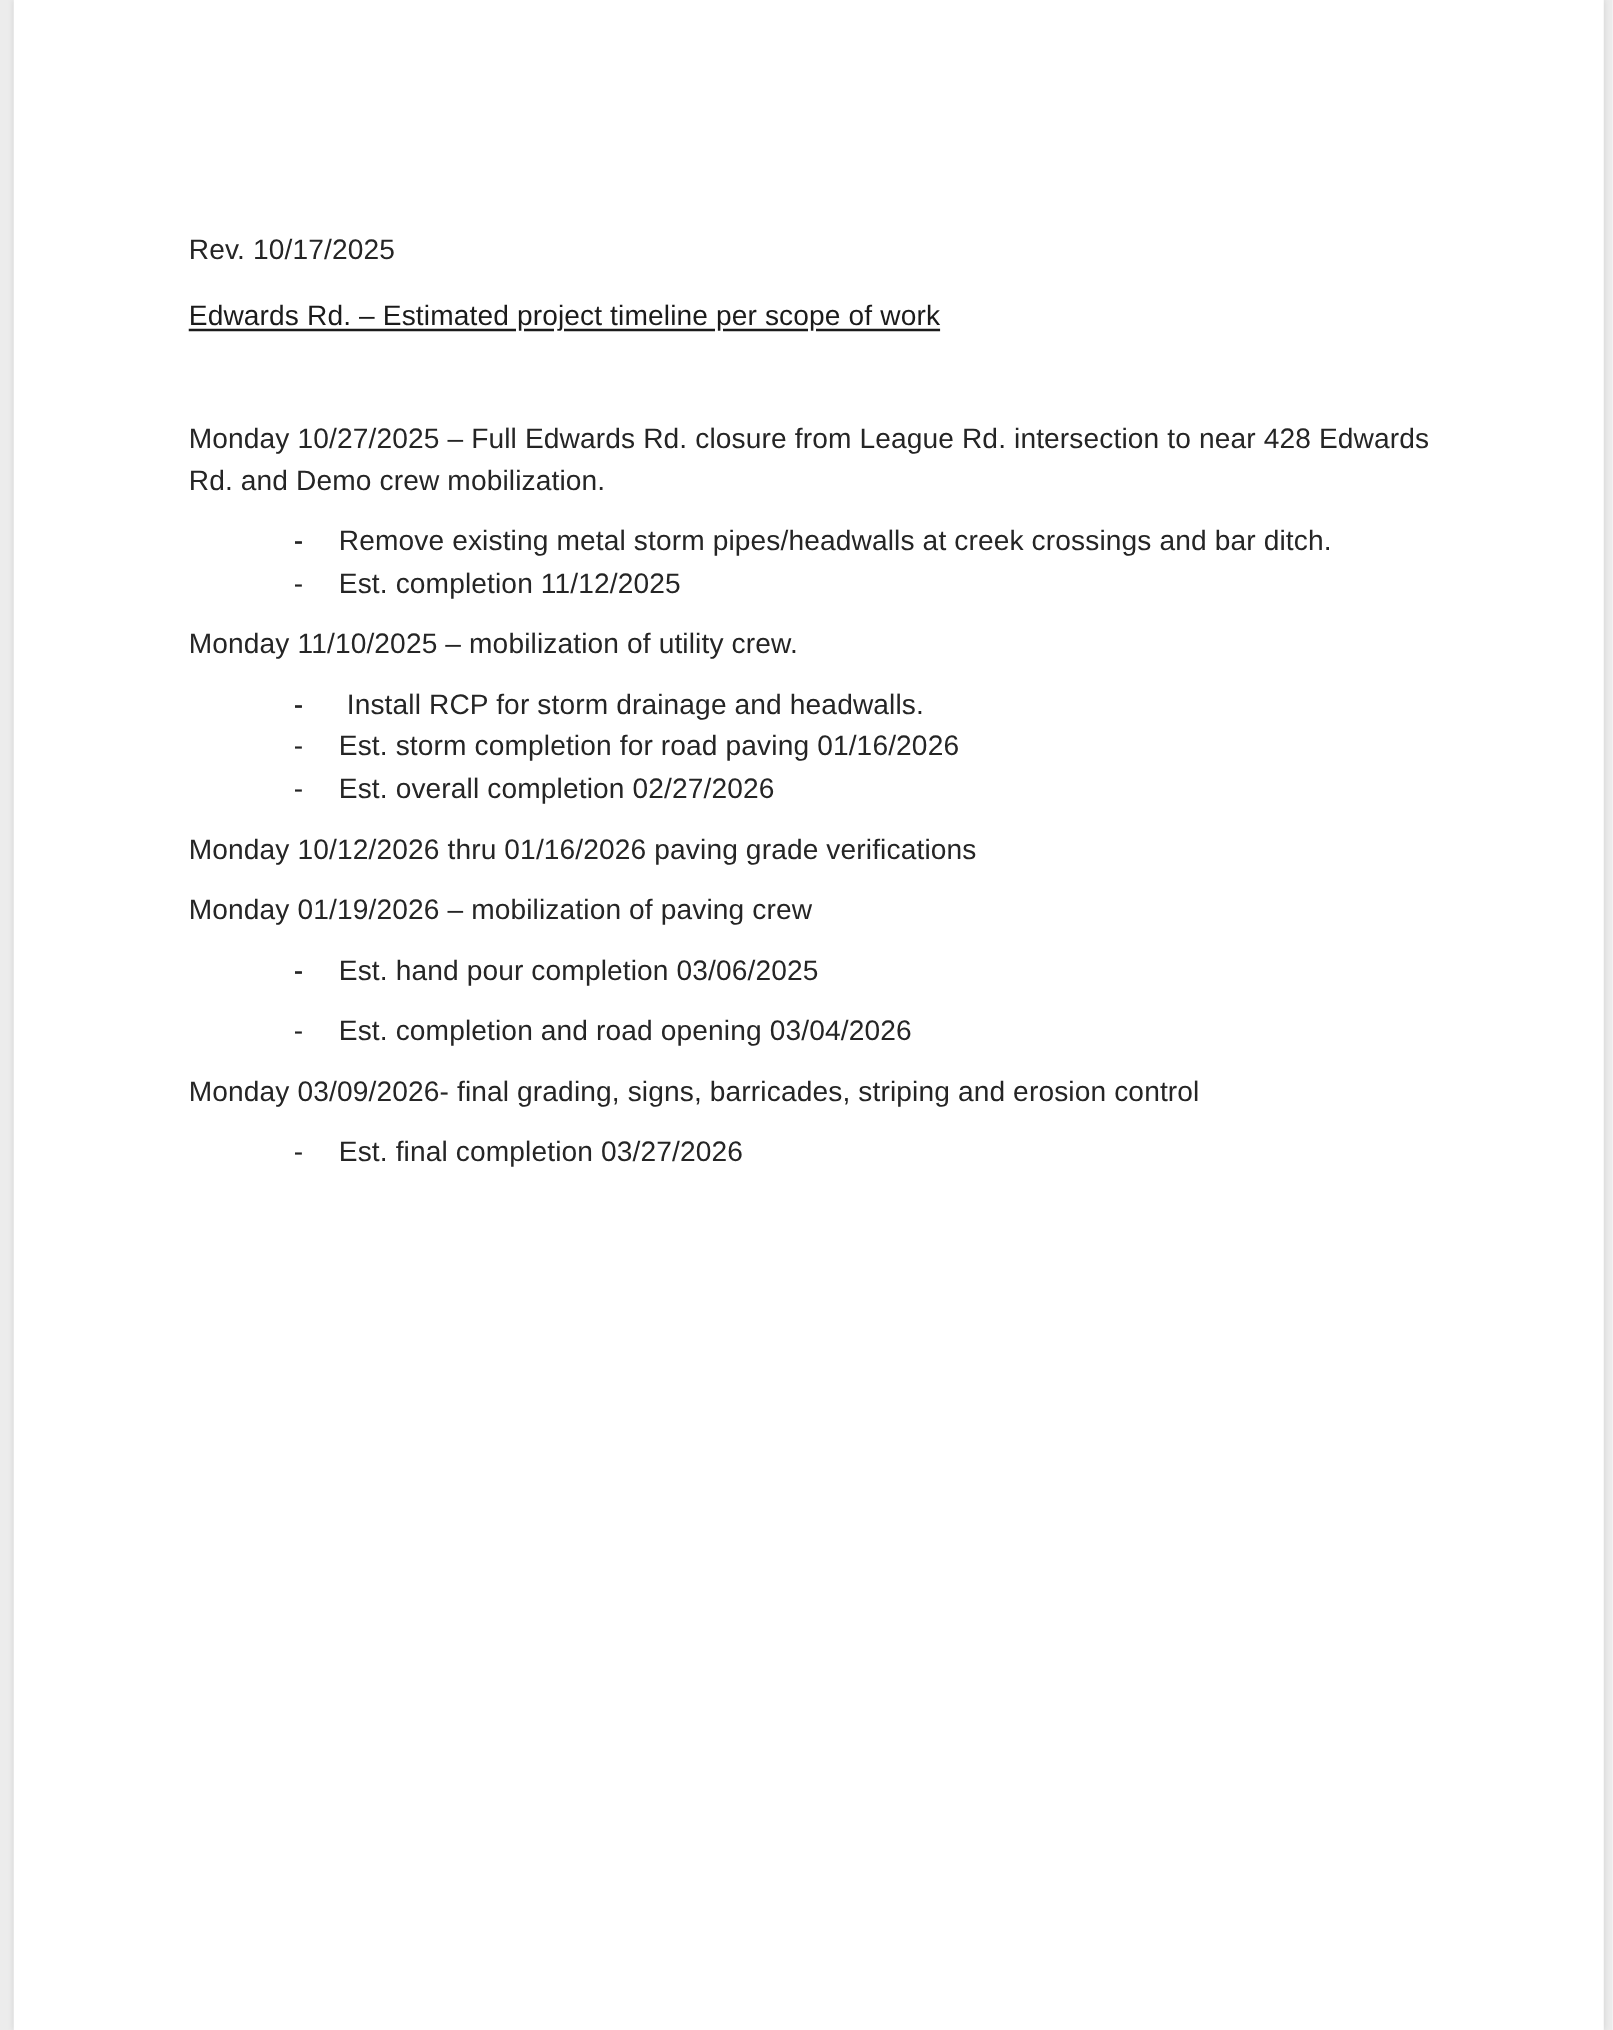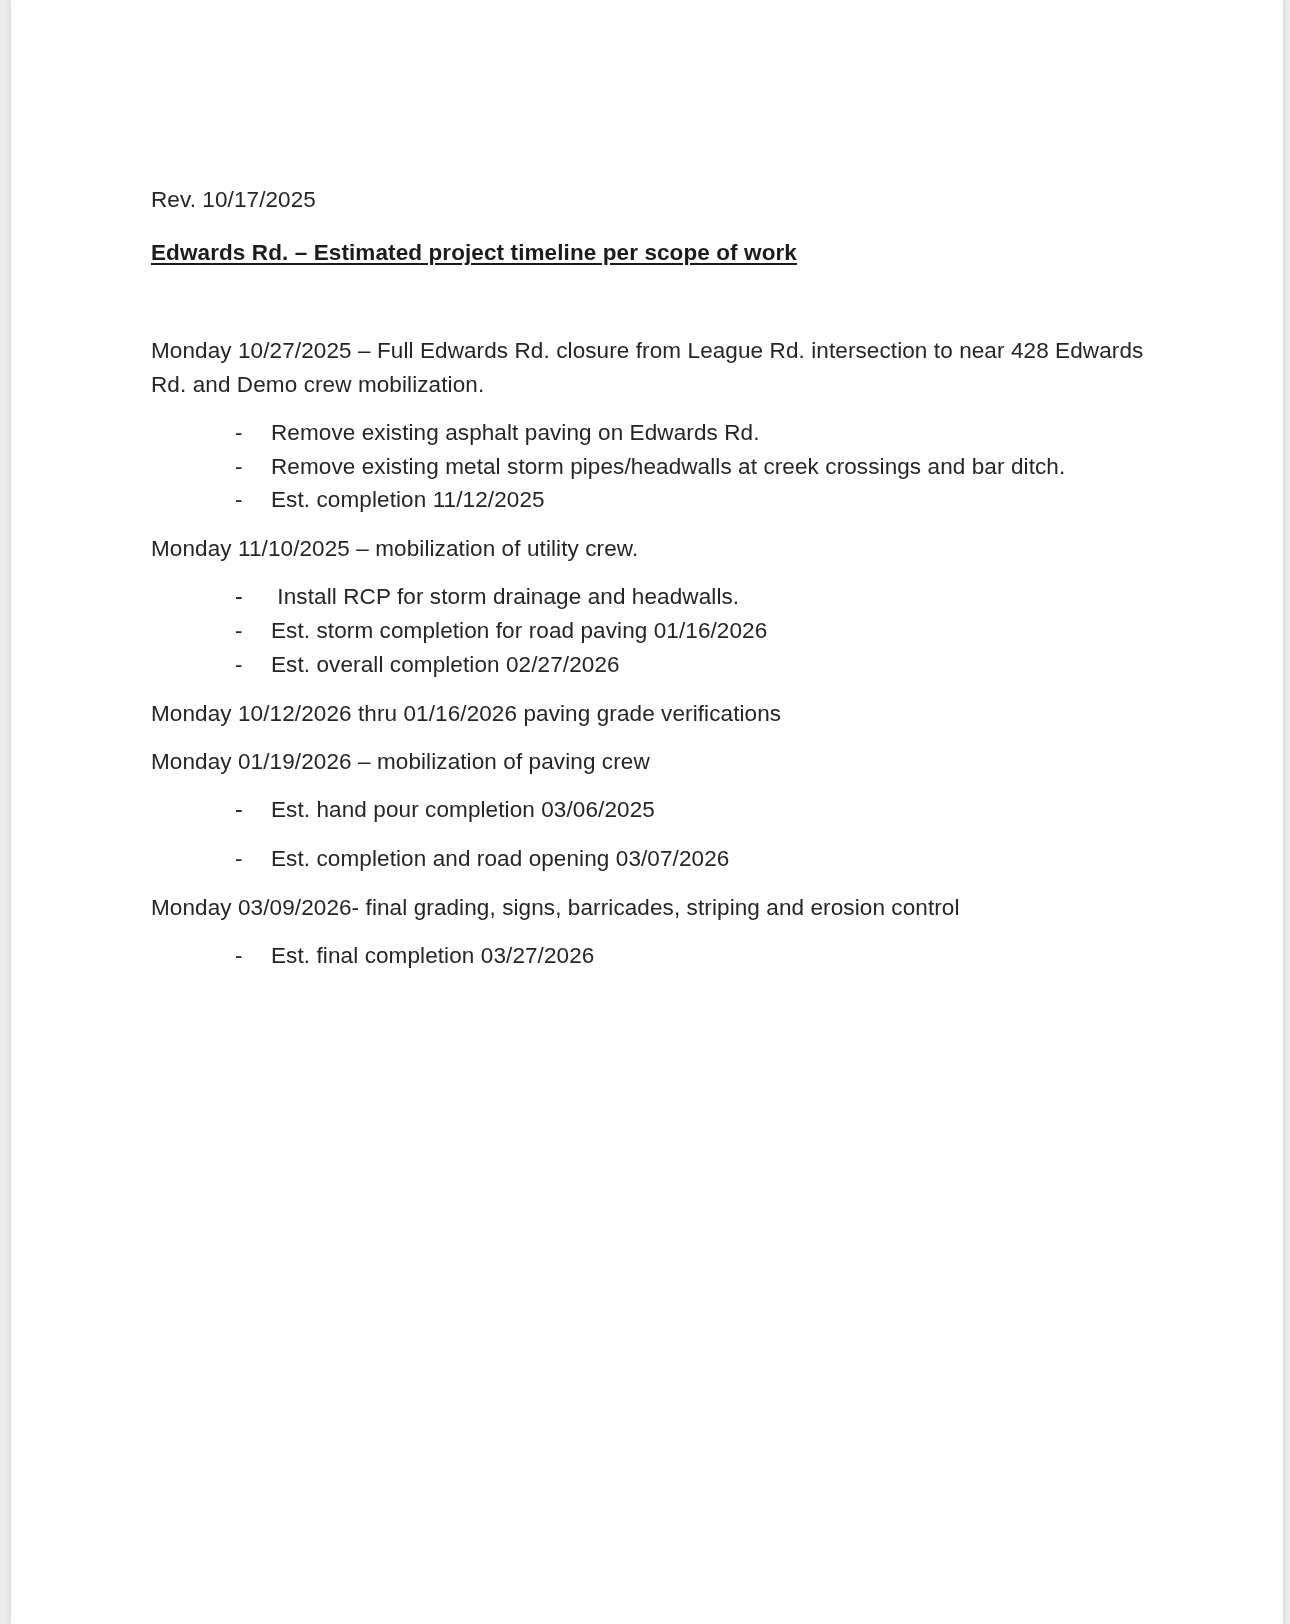--- a/index.html
+++ b/index.html
@@ -42,21 +42,21 @@
     letter-spacing: 0.1px;
     margin: 0 0 15px 0;
     white-space: pre-wrap;
   }
   .rev-line {
     margin-bottom: 24px;
   }
   .doc-title {
     color: #1b1b1b;
     font-size: 22.5px;
-    font-weight: bold;
+    font-weight: normal;
     text-decoration: underline;
     text-underline-offset: 3px;
     letter-spacing: 0.1px;
     margin: 0 0 68px 0;
   }
   .bullet-list {
     list-style: none;
     margin: 0 0 15px 0;
     padding: 0;
   }
@@ -85,21 +85,21 @@
     <div class="doc-body">
 
       <p class="para rev-line">Rev. 10/17/2025</p>
 
       <p class="doc-title">Edwards Rd. – Estimated project timeline per scope of work</p>
 
       <div id="blocks-container">
           <div class="timeline-block">
             <p class="para">Monday 10/27/2025 – Full Edwards Rd. closure from League Rd. intersection to near 428 Edwards Rd. and Demo crew mobilization.</p>
             <ul class="bullet-list">
-              <li class="bullet-item"><span class="bullet-dash">-</span><span>Remove existing asphalt paving on Edwards Rd.</span></li>
+              <li class="bullet-item"><span class="bullet-dash">-</span></li>
               <li class="bullet-item"><span class="bullet-dash">-</span><span>Remove existing metal storm pipes/headwalls at creek crossings and bar ditch.</span></li>
               <li class="bullet-item"><span class="bullet-dash">-</span><span>Est. completion 11/12/2025</span></li>
             </ul>
           </div>
           <div class="timeline-block">
             <p class="para">Monday 11/10/2025 – mobilization of utility crew.</p>
             <ul class="bullet-list">
               <li class="bullet-item"><span class="bullet-dash">-</span></li>
               <li class="bullet-item"><span class="bullet-dash">-</span><span> Install RCP for storm drainage and headwalls.</span></li>
               <li class="bullet-item"><span class="bullet-dash">-</span><span>Est. storm completion for road paving 01/16/2026</span></li>
@@ -111,21 +111,21 @@
           </div>
           <div class="timeline-block">
             <p class="para">Monday 01/19/2026 – mobilization of paving crew</p>
             <ul class="bullet-list">
               <li class="bullet-item"><span class="bullet-dash">-</span></li>
               <li class="bullet-item"><span class="bullet-dash">-</span><span>Est. hand pour completion 03/06/2025</span></li>
             </ul>
           </div>
           <div class="timeline-block">
             <ul class="bullet-list">
-              <li class="bullet-item"><span class="bullet-dash">-</span><span>Est. completion and road opening 03/07/2026</span></li>
+              <li class="bullet-item"><span class="bullet-dash">-</span><span>Est. completion and road opening 03/04/2026</span></li>
             </ul>
           </div>
           <div class="timeline-block">
             <p class="para">Monday 03/09/2026- final grading, signs, barricades, striping and erosion control</p>
             <ul class="bullet-list">
               <li class="bullet-item"><span class="bullet-dash">-</span><span>Est. final completion 03/27/2026</span></li>
             </ul>
           </div>
         </div>
 

